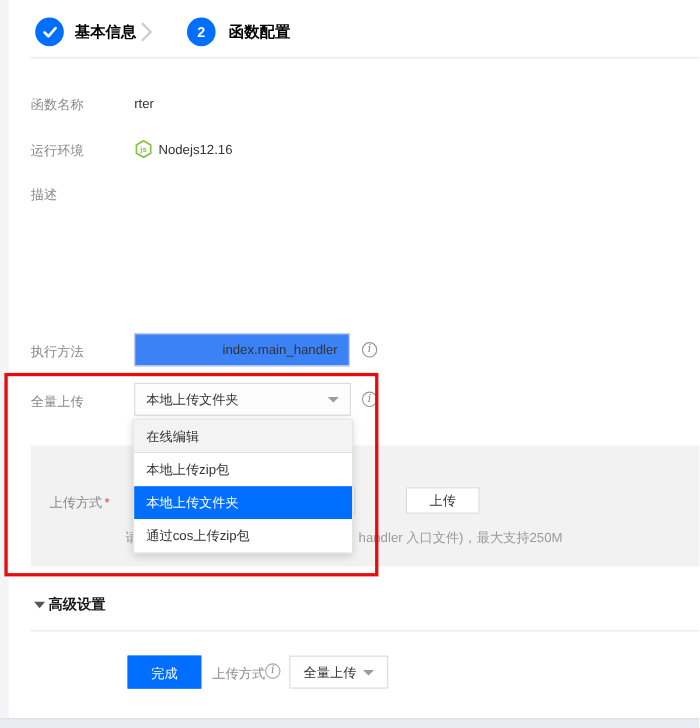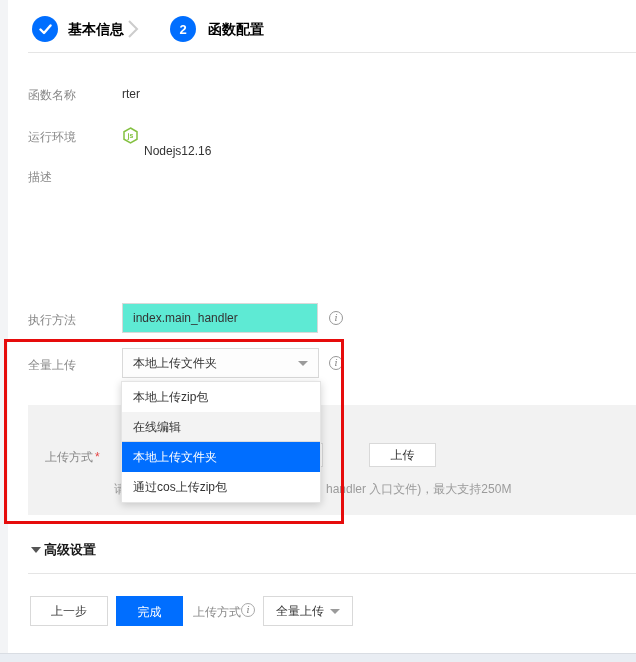--- a/index.html
+++ b/index.html
@@ -21,22 +21,22 @@
 
   .form-label { position:absolute; left:28px; font-size:12px; color:#888888; }
   .form-value { position:absolute; font-size:12px; color:#333333; }
 
   .desc-textarea { position:absolute; left:122px; top:162px; width:361px; height:96px; border:1px solid #d9d9d9;
                    background:#fff; resize:none; font-family:"Liberation Sans","DejaVu Sans",sans-serif;
                    font-size:12px; color:#333; padding:8px 10px; outline:none; }
   .hint { position:absolute; font-size:12px; color:#9b9b9b; }
 
   .text-input { position:absolute; left:122px; top:303px; width:196px; height:30px; border:1px solid #d9d9d9;
-                background:#5eead4; font-family:"Liberation Sans","DejaVu Sans",sans-serif; font-size:12px;
-                color:#333; padding:0 10px; outline:none; }
+                background:#3b82f6; font-family:"Liberation Sans","DejaVu Sans",sans-serif; font-size:12px;
+                color:#333; padding:0 10px; outline:none;text-align:right; }
 
   .info-icon { position:absolute; width:14px; height:14px; border:1px solid #979797; border-radius:50%;
                color:#888; font-size:10px; line-height:12px; text-align:center;
                font-family:"DejaVu Serif",serif; font-style:italic; background:#fff; }
 
   .select-box { position:absolute; left:122px; top:348px; width:197px; height:30px; border:1px solid #d9d9d9;
                 background:#fdfdfd; font-size:12px; color:#333; line-height:28px; padding:0 10px; cursor:pointer; }
   .caret { position:absolute; width:0; height:0; border-left:5px solid transparent; border-right:5px solid transparent;
            border-top:5px solid #9b9b9b; }
   .select-caret { right:10px; top:12px; }
@@ -95,21 +95,21 @@
   <div class="header-divider"></div>
 
   <div class="form-label" style="top:87px;">函数名称</div>
   <div class="form-value" style="left:122px; top:87px;">rter</div>
 
   <div class="form-label" style="top:129px;">运行环境</div>
   <svg class="node-icon" viewBox="0 0 17 17">
     <polygon points="8.5,1 15,4.75 15,12.25 8.5,16 2,12.25 2,4.75" fill="none" stroke="#84c141" stroke-width="1.5"></polygon>
     <text x="8.5" y="11" text-anchor="middle" font-size="7" font-weight="bold" fill="#84c141" font-family="Liberation Sans, sans-serif">js</text>
   </svg>
-  <div class="form-value" style="left:144px; top:129px;margin-top:15px;">Nodejs12.16</div>
+  <div class="form-value" style="left:144px; top:129px;">Nodejs12.16</div>
 
   <div class="form-label" style="top:169px;">描述</div>
 
   <div class="form-label" style="top:312px;">执行方法</div>
   <input class="text-input" type="text" value="index.main_handler" style="">
   <div class="info-icon" style="left:329px; top:311px;">i</div>
 
   <div class="form-label" style="top:357px;">全量上传</div>
   <div class="select-box">
     <span>本地上传文件夹</span>
@@ -118,33 +118,32 @@
   <div class="info-icon" style="left:329px; top:356px;">i</div>
 
   <div class="gray-section"></div>
   <div class="form-label" style="left:45px; top:449px; z-index:2;"><span>上传方式</span><span class="required-star">*</span></div>
   <div class="folder-input"></div>
   <div class="upload-btn">上传</div>
   <div class="hint" style="left:114px; top:481px; z-index:1;">请</div>
   <div class="hint" style="left:326px; top:481px; z-index:2;">handler 入口文件)，最大支持250M</div>
 
   <div class="dropdown-menu">
+    <div class="dropdown-item hovered">在线编辑</div>
     <div class="dropdown-item">本地上传zip包</div>
-    <div class="dropdown-item hovered">在线编辑</div>
     <div class="dropdown-item selected">本地上传文件夹</div>
     <div class="dropdown-item">通过cos上传zip包</div>
   </div>
 
   <div class="annotation-box"></div>
 
   <div class="adv-triangle"></div>
   <div class="adv-label">高级设置</div>
   <div class="footer-divider"></div>
 
-  <div class="btn prev-btn">上一步</div>
   <div class="btn finish-btn">完成</div>
   <div class="upload-mode-label"><span>上传方式</span></div>
   <div class="info-icon" style="left:241px; top:603px; border-color:#a8a8a8;">i</div>
   <div class="mode-select">
     <span>全量上传</span>
     <span class="caret" style="right:12px; top:12px;"></span>
   </div>
 
   <div class="left-strip"></div>
   <div class="bottom-strip"></div>

